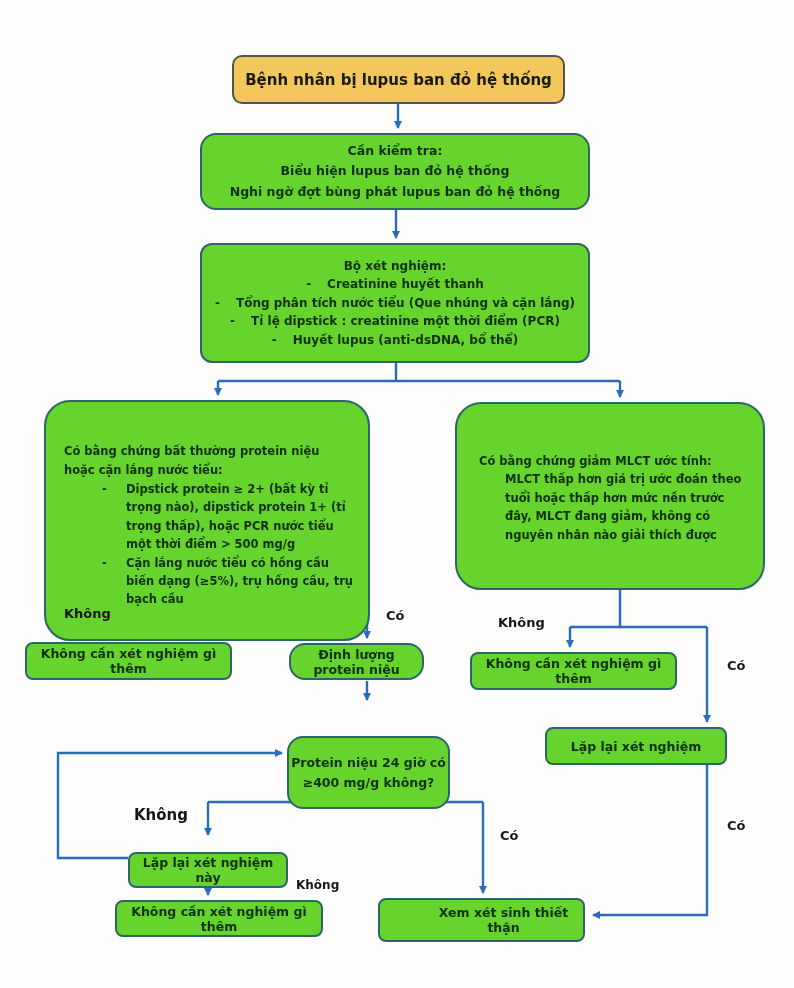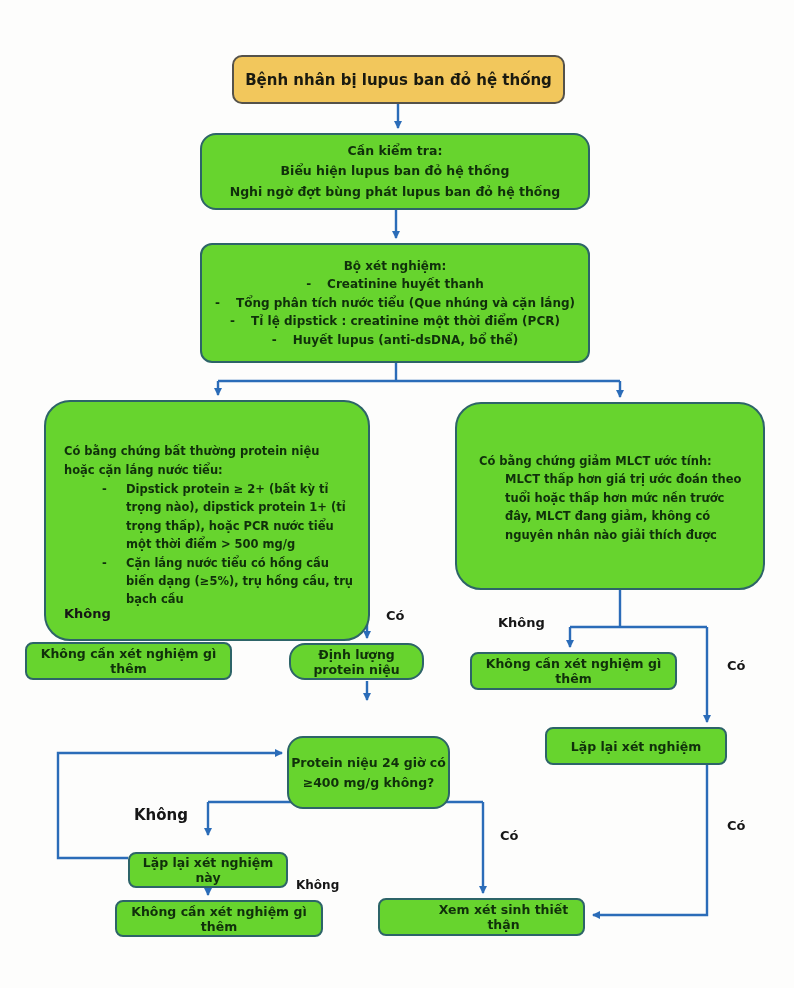--- a/index.html
+++ b/index.html
@@ -150,21 +150,21 @@
   </div>
 
   <div class="node small" style="left:128px;top:840px;width:160px;height:36px;margin-top:12px;">
     <span>Lặp lại xét nghiệm này</span>
   </div>
 
   <div class="node small" style="left:115px;top:900px;width:208px;height:37px;">
     <span>Không cần xét nghiệm gì thêm</span>
   </div>
 
-  <div class="node small" style="left:378px;top:898px;width:207px;height:38px;padding-left:44px;">
+  <div class="node small" style="left:378px;top:898px;width:207px;height:44px;padding-left:44px;">
     <span>Xem xét sinh thiết thận</span>
   </div>
 
   <div class="edge-label" style="left:64px;top:606px;">Không</div>
   <div class="edge-label" style="left:386px;top:608px;">Có</div>
   <div class="edge-label" style="left:498px;top:615px;">Không</div>
   <div class="edge-label" style="left:727px;top:658px;">Có</div>
   <div class="edge-label big" style="left:134px;top:806px;">Không</div>
   <div class="edge-label" style="left:500px;top:828px;">Có</div>
   <div class="edge-label" style="left:727px;top:818px;">Có</div>

